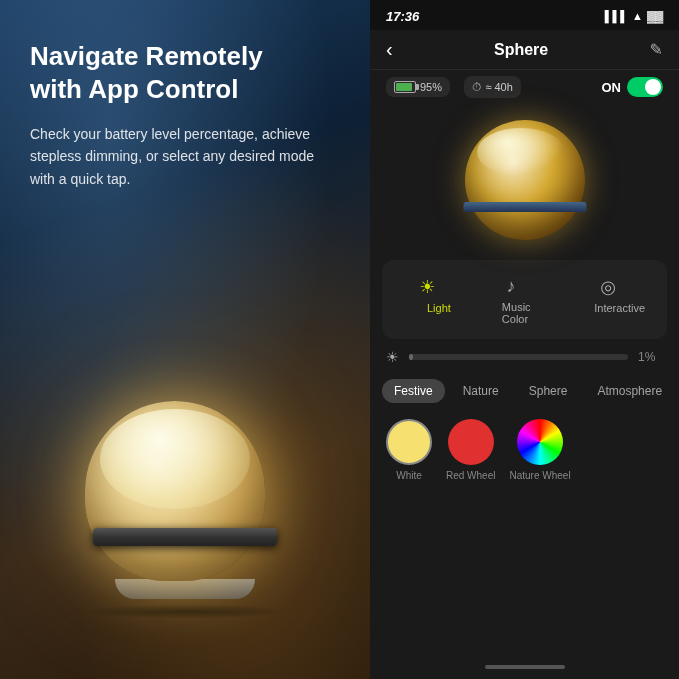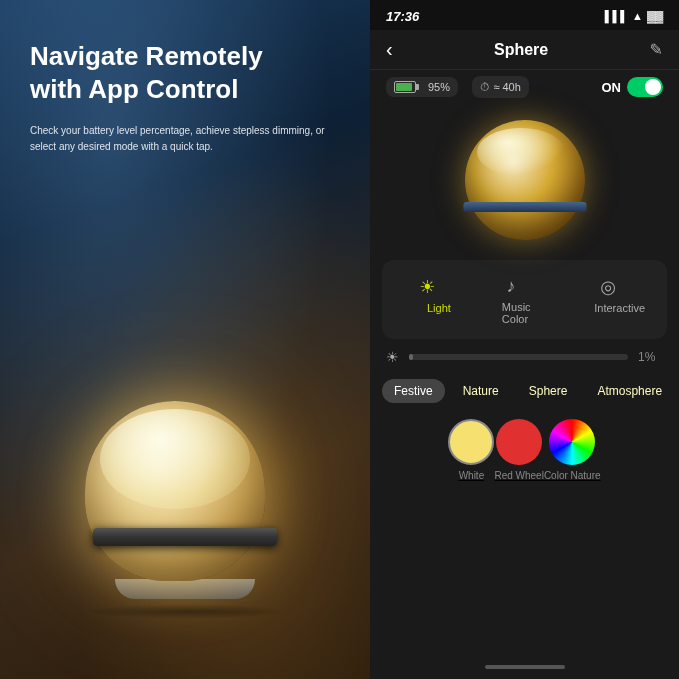--- a/index.html
+++ b/index.html
@@ -34,21 +34,21 @@
       z-index: 2;
     }
     .headline {
       font-size: 26px;
       font-weight: 800;
       color: white;
       line-height: 1.25;
       margin-bottom: 18px;
     }
     .subtext {
-      font-size: 10px;
+      font-size: 14px;
       color: rgba(255,255,255,0.85);
       line-height: 1.6;
     }
     .lamp-container {
       position: absolute;
       bottom: 60px;
       left: 50%;
       transform: translateX(-50%);
       z-index: 2;
     }
@@ -200,21 +200,20 @@
     }
     .battery-fill {
       background: #4caf50;
       height: 100%;
       width: 90%;
       border-radius: 1px;
     }
     .battery-pct {
       color: #ccc;
       font-size: 11px;
-      padding-left: 8px;
     }
     .time-info {
       display: flex;
       align-items: center;
       gap: 4px;
       background: #2a2a2a;
       border-radius: 8px;
       padding: 4px 8px;
     }
     .clock-icon {
@@ -363,36 +362,36 @@
     
     .theme-tabs {
       display: flex;
       padding: 4px 12px;
       gap: 6px;
     }
     .theme-tab {
       padding: 5px 12px;
       border-radius: 16px;
       font-size: 12px;
-      color: #fef9c3;
+      color: #a3a3a3;
       cursor: pointer;
       border: none;
       background: transparent;
     }
     .theme-tab.active {
       background: #444;
       color: white;
     }
 
     
     .color-grid {
       display: flex;
+      gap: 14px;
       padding: 12px 16px;
-      justify-content: center;
-      text-decoration: underline;
+      justify-content: flex-start;
     }
     .color-item {
       display: flex;
       flex-direction: column;
       align-items: center;
       gap: 5px;
       cursor: pointer;
     }
     .color-swatch {
       width: 46px;
@@ -517,21 +516,21 @@
     <div class="color-item">
       <div class="color-swatch" style="background: #f5e070; border: 2px solid #888;"></div>
       <span class="color-name">White</span>
     </div>
     <div class="color-item">
       <div class="color-swatch" style="background: #e03030;"></div>
       <span class="color-name">Red Wheel</span>
     </div>
     <div class="color-item">
       <div class="color-swatch" style="background: conic-gradient(red, yellow, lime, cyan, blue, magenta, red); border-radius: 50%;"></div>
-      <span class="color-name">Color Nature</span>
+      <span class="color-name">Nature Wheel</span>
     </div>
   </div>
 
   <div class="bottom-bar">
     <div class="home-indicator"></div>
   </div>
 
 </div>
 
 </body></html>

